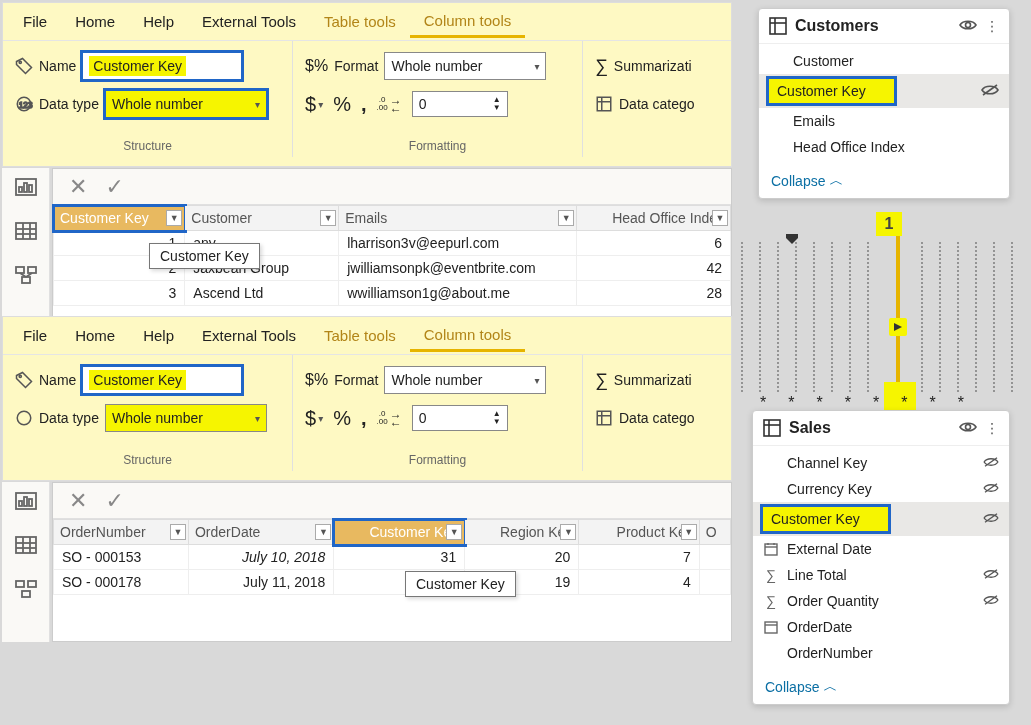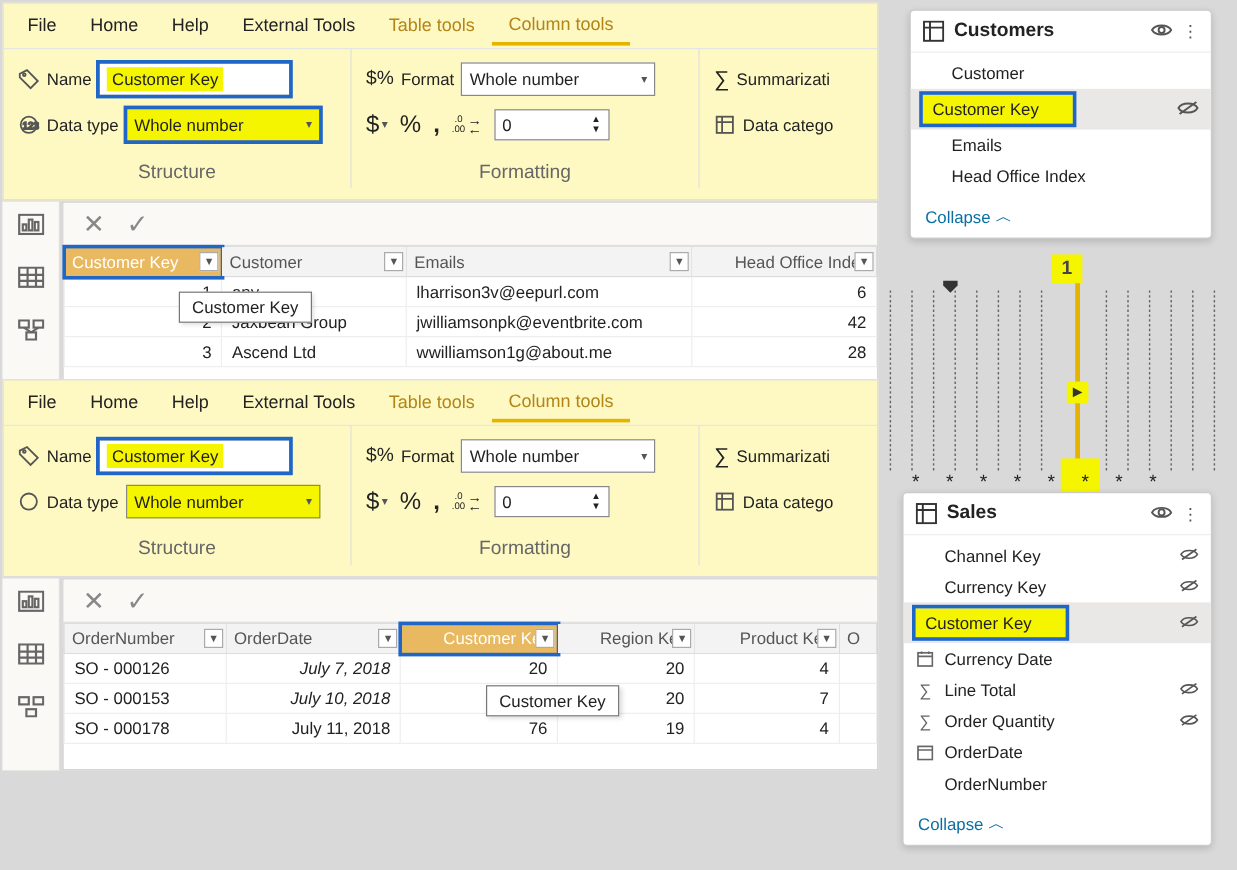--- a/index.html
+++ b/index.html
@@ -36,21 +36,21 @@
   .groups { display: flex; }
   .group {
     padding: 10px 12px 6px 12px;
     border-right: 1px solid #e0e0e0;
     position: relative;
   }
   .group-label {
     position: absolute;
     bottom: 4px; left: 0; right: 0;
     text-align: center;
-    font-size: 16px; color: #666; margin-top: 20px;
+    font-size: 12px; color: #666; margin-top: 20px;
   }
   .row { display: flex; align-items: center; margin-bottom: 8px; gap: 6px; height: 30px; }
   .icon-svg { width: 18px; height: 18px; flex: 0 0 18px; }
   .lbl { font-size: 14px; }
   .input {
     height: 28px; border: 1px solid #888; background: #fff;
     padding: 2px 6px; display: flex; align-items: center;
     font-size: 14px;
   }
   .hl-yellow { background: #f6f500; }
@@ -461,28 +461,20 @@
       <th style="width:130px;"><span>OrderNumber</span><span class="col-drop">▼</span></th>
       <th style="width:140px;"><span>OrderDate</span><span class="col-drop">▼</span></th>
       <th class="sel-col blue num" style="width:126px;"><span>Customer Key</span><span class="col-drop">▼</span></th>
       <th class="num" style="width:110px;"><span>Region Key</span><span class="col-drop">▼</span></th>
       <th class="num" style="width:116px;"><span>Product Key</span><span class="col-drop">▼</span></th>
       <th style="width:30px;"><span>O</span></th>
     </tr>
       </thead>
     <tbody>
       <tr>
-          <td>SO - 000126</td>
-          <td class="num" style="font-style:italic;">July 7, 2018</td>
-          <td class="num">20</td>
-          <td class="num">20</td>
-          <td class="num">4</td>
-          <td></td>
-        </tr>
-      <tr>
           <td>SO - 000153</td>
           <td class="num" style="font-style:italic;">July 10, 2018</td>
           <td class="num">31</td>
           <td class="num">20</td>
           <td class="num">7</td>
           <td></td>
         </tr>
       <tr>
           <td>SO - 000178</td>
           <td class="num" style="">July 11, 2018</td>
@@ -618,21 +610,21 @@
     </div>
     <div class="field-row">
       <span class="pre-icon">
           <svg width="14" height="14" viewBox="0 0 14 14" fill="none" stroke="#666" stroke-width="1.4">
             <rect x="1" y="2" width="12" height="11"></rect>
             <line x1="1" y1="5" x2="13" y2="5"></line>
             <line x1="4" y1="1" x2="4" y2="3"></line>
             <line x1="10" y1="1" x2="10" y2="3"></line>
           </svg>
         </span>
-      <span class="txt">Currency Date</span>
+      <span class="txt">External Date</span>
     </div>
     <div class="field-row">
       <span class="pre-icon">∑</span>
       <span class="txt">Line Total</span>
       <span class="hide-ic"><svg width="16" height="12" viewBox="0 0 18 14" fill="none" stroke="#555" stroke-width="1.6">
             <path d="M1 7c3-5 13-5 16 0-3 5-13 5-16 0z"></path>
             <line x1="2" y1="12" x2="16" y2="2"></line>
           </svg></span>
     </div>
     <div class="field-row">

